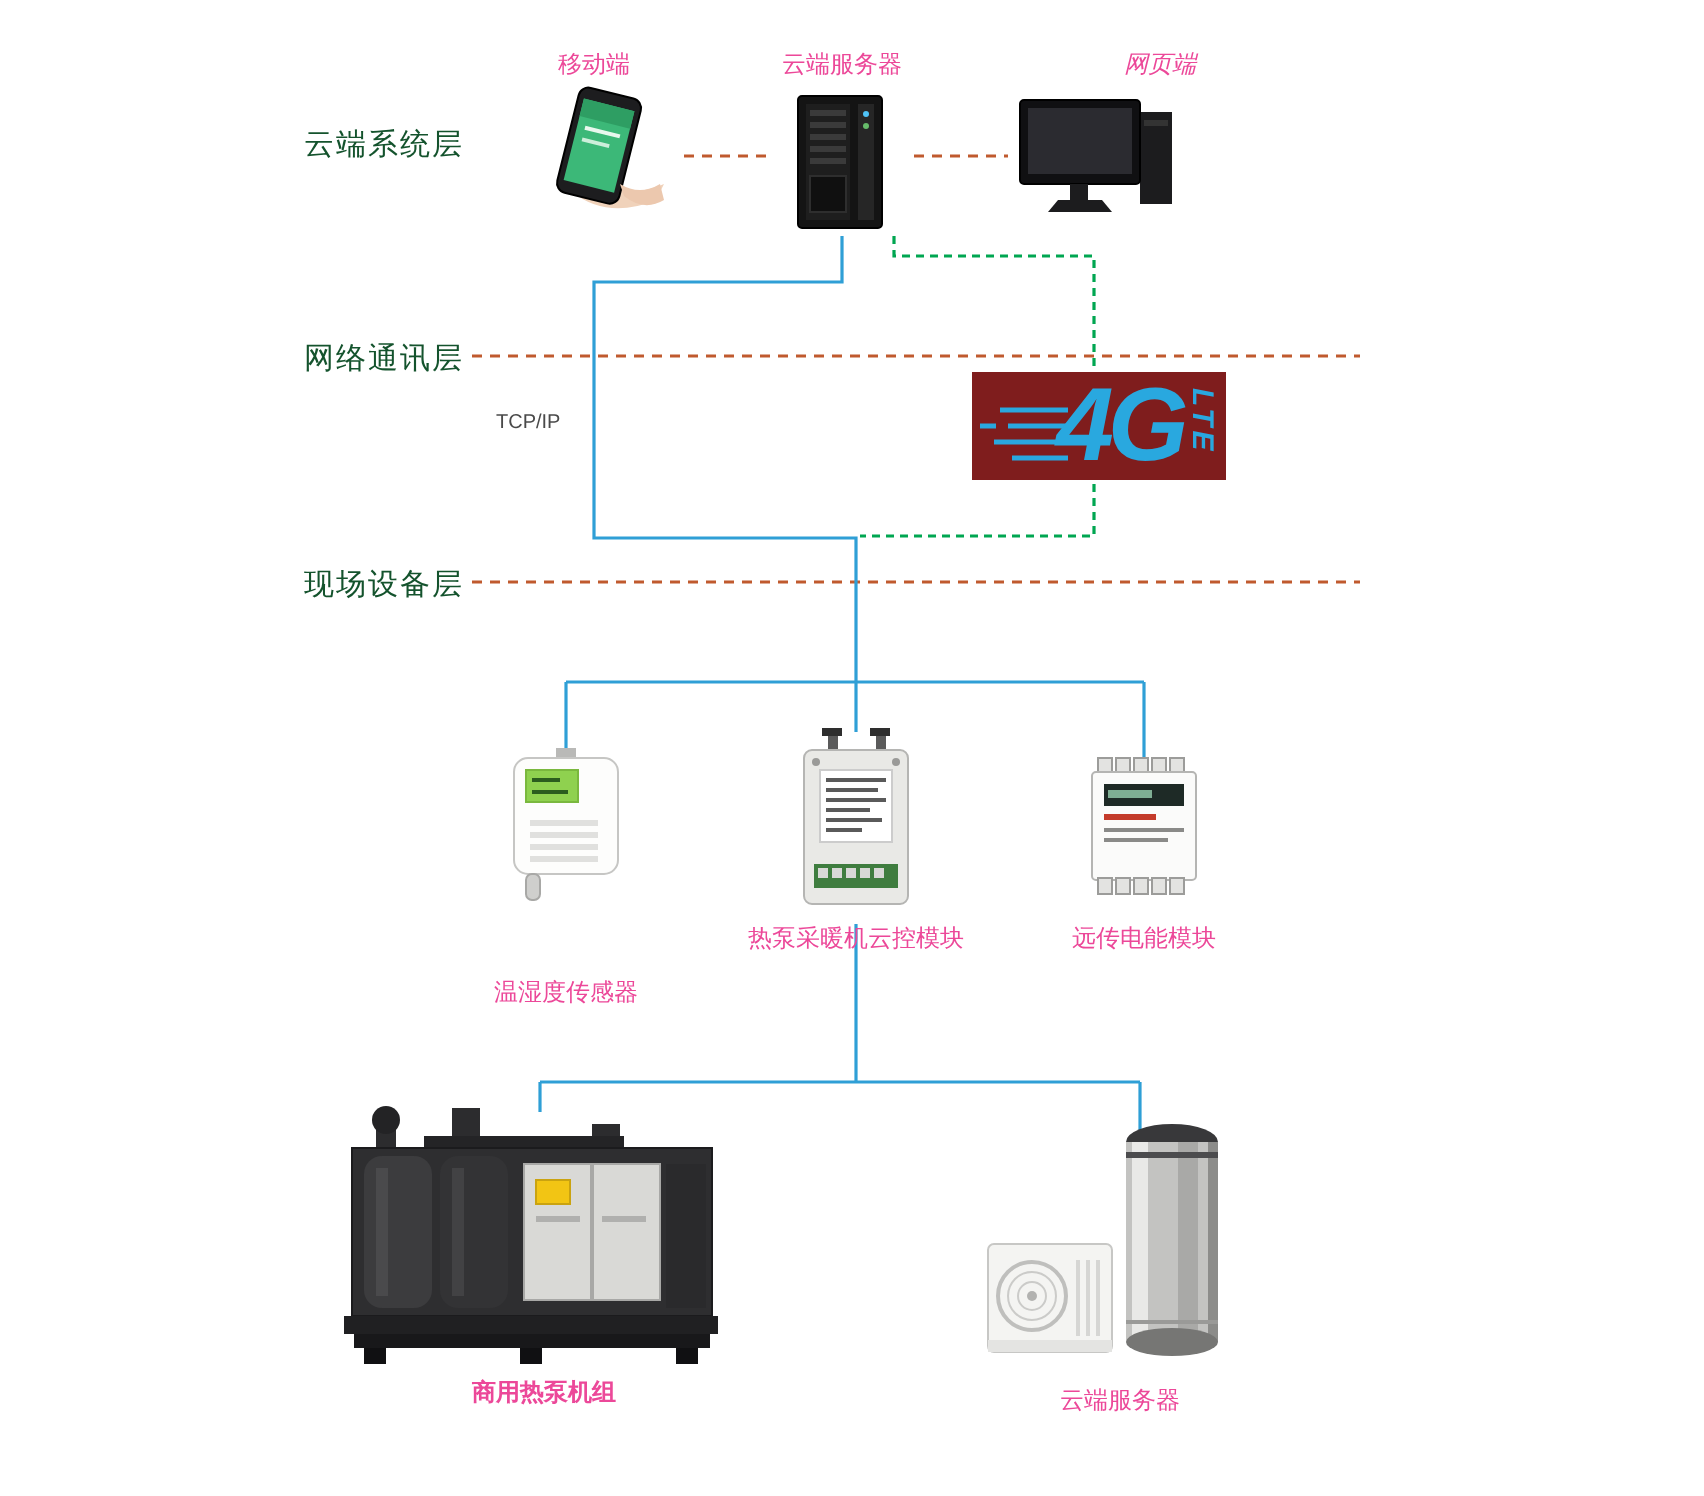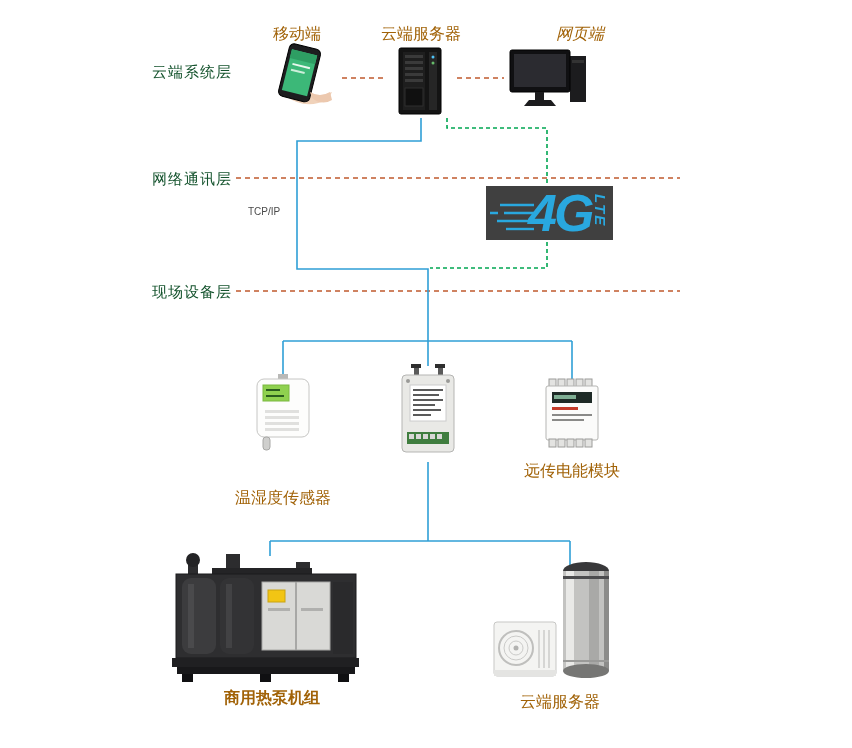--- a/index.html
+++ b/index.html
@@ -1,23 +1,23 @@
 <!DOCTYPE html>
 <html><head>
 <meta charset="utf-8">
 <style>
   html,body{margin:0;padding:0;background:#ffffff;}
   body{font-family:"Liberation Sans","DejaVu Sans",sans-serif;}
   .canvas{position:relative;width:852px;height:748px;background:#fff;overflow:hidden;}
   .abs{position:absolute;}
   .lines{position:absolute;left:0;top:0;pointer-events:none;}
   .layer-label{font-size:15px;color:#14532d;letter-spacing:1px;white-space:nowrap;}
-  .dev-label{font-size:16px;color:#a16207;text-align:center;white-space:nowrap;}
+  .dev-label{font-size:12px;color:#ec4899;text-align:center;white-space:nowrap;}
   .tcpip{font-size:10px;color:#4a4a4a;}
-  .logo4g{display:flex;align-items:flex-start;background:#404040;padding:2px 4px;}
+  .logo4g{display:flex;align-items:flex-start;background:#7f1d1d;padding:2px 4px;}
   .logo4g .speed{margin-top:12px;margin-right:-6px;}
   .logo4g .g4{font-size:52px;line-height:50px;font-weight:bold;font-style:italic;color:#29a8df;letter-spacing:-3px;}
   .logo4g .lte{writing-mode:vertical-rl;font-size:15px;font-weight:bold;font-style:italic;color:#29a8df;letter-spacing:2px;margin-top:6px;margin-left:1px;}
 </style>
 </head>
 <body>
 
 <div class="canvas">
 
   <svg class="lines" width="852" height="748">
@@ -161,20 +161,21 @@
     <g fill="#e3e3e1" stroke="#9c9c9a">
       <rect x="5" y="61" width="7" height="8"></rect>
       <rect x="14" y="61" width="7" height="8"></rect>
       <rect x="23" y="61" width="7" height="8"></rect>
       <rect x="32" y="61" width="7" height="8"></rect>
       <rect x="41" y="61" width="7" height="8"></rect>
     </g>
   </svg>
 
   <div class="abs dev-label" style="left:223px;top:461px;width:120px;margin-top:27px;">温湿度传感器</div>
+  <div class="abs dev-label" style="left:348px;top:461px;width:160px;">热泵采暖机云控模块</div>
   <div class="abs dev-label" style="left:512px;top:461px;width:120px;">远传电能模块</div>
 
   <svg class="abs" style="left:168px;top:552px;" width="195" height="132" viewBox="0 0 195 132">
     <rect x="20" y="8" width="10" height="18" fill="#2c2c2e"></rect>
     <circle cx="25" cy="8" r="7" fill="#232325"></circle>
     <rect x="58" y="2" width="14" height="18" fill="#2c2c2e"></rect>
     <rect x="128" y="10" width="14" height="12" fill="#2c2c2e"></rect>
     <rect x="44" y="16" width="100" height="6" fill="#242426"></rect>
     <rect x="8" y="22" width="180" height="84" fill="#2e2e30" stroke="#1b1b1d"></rect>
     <rect x="14" y="26" width="34" height="76" rx="9" fill="#3c3c3e"></rect>

